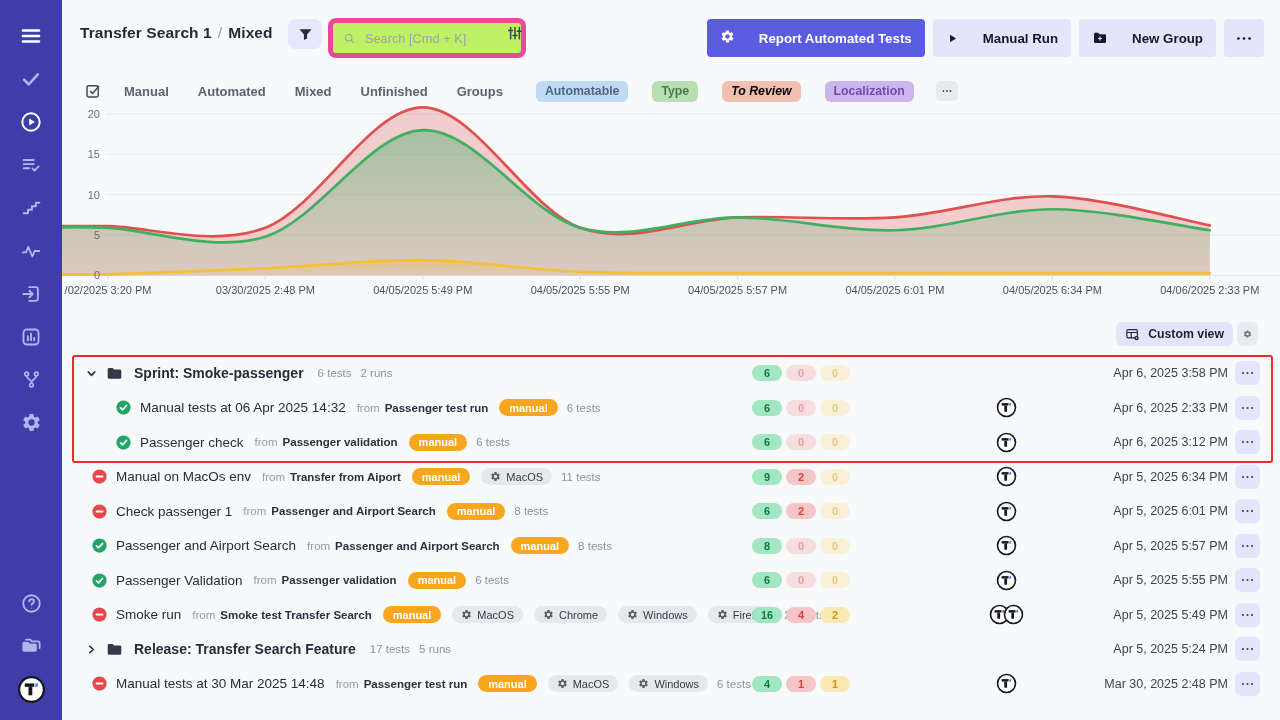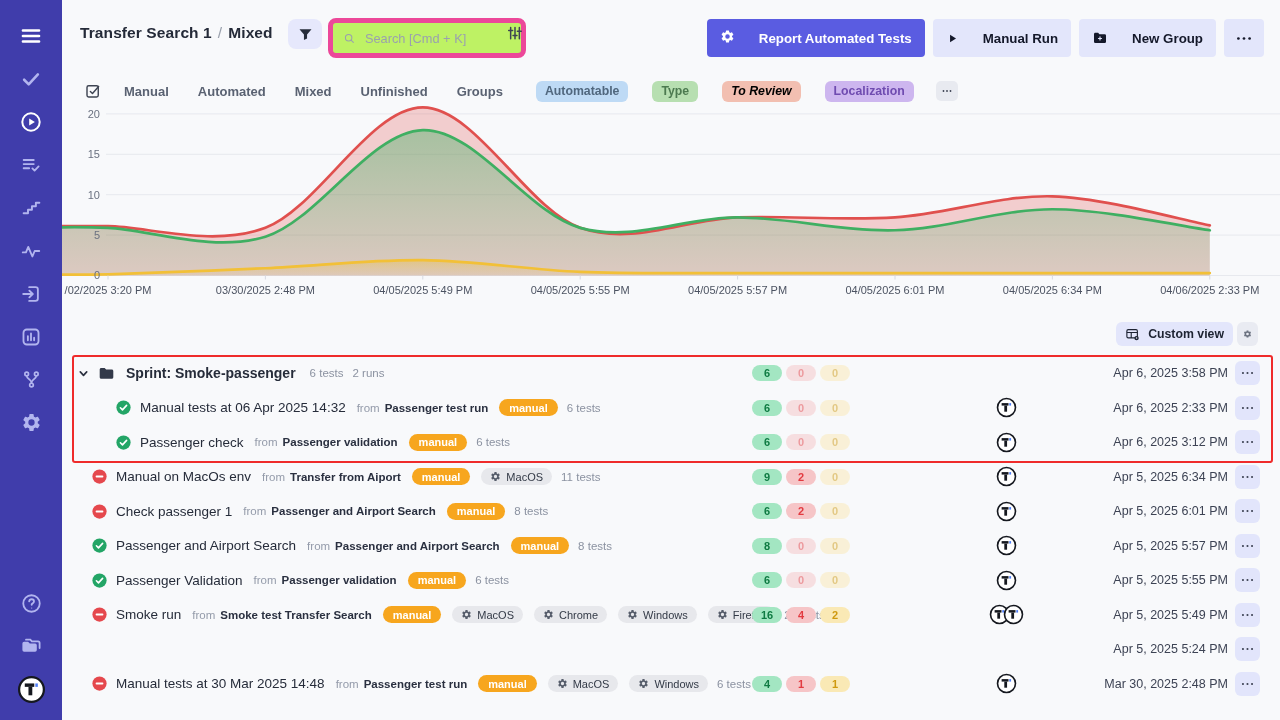--- a/index.html
+++ b/index.html
@@ -52,21 +52,21 @@
   .customview-btn{position:absolute;right:47px;top:0;height:24px;border:none;border-radius:6px;background:#e3e6fb;
       color:#1d2332;font-size:12.3px;font-weight:bold;display:flex;align-items:center;gap:8px;padding:0 9px;cursor:pointer;
       font-family:"Liberation Sans",sans-serif;}
   .viewgear-btn{position:absolute;right:22px;top:0;width:21px;height:24px;border:none;border-radius:6px;background:#e9ebf2;
       display:flex;align-items:center;justify-content:center;cursor:pointer;}
 
   
   .rows{position:absolute;left:62px;top:356px;right:0;}
   .row{position:relative;height:34.5px;}
   .lead{position:absolute;left:30px;top:0;height:100%;display:flex;align-items:center;gap:9px;white-space:nowrap;}
-  .lead.grp{left:16px;}
+  .lead.grp{left:24px;}
   .lead.ind{left:54px;}
   .chev{display:flex;align-items:center;cursor:pointer;}
   .fold,.status{display:flex;align-items:center;}
   .gtitle{font-size:14px;font-weight:bold;color:#262c3a;margin-left:2px;margin-right:5px;cursor:pointer;}
   .rtitle{font-size:13.5px;color:#262c3a;cursor:pointer;}
   .from{font-size:11.5px;color:#949baa;margin-left:2px;}
   .fromname{font-size:11.5px;font-weight:bold;color:#2a3040;margin-left:-4px;}
   .badge-manual{background:#f7a61e;color:#fff;font-size:11px;font-weight:bold;border-radius:10px;
       padding:2.5px 10px;margin-left:2px;}
   .env{background:#e7e8ec;border-radius:10px;padding:2.5px 9px;font-size:11px;color:#333a47;
@@ -656,20 +656,35 @@
         <div class="date">Apr 5, 2025 5:49 PM</div>
         <button class="more-btn">
           <svg viewBox="0 0 20 6" width="13" height="4">
             <circle cx="3" cy="3" r="1.6" fill="#3a4050"></circle>
             <circle cx="10" cy="3" r="1.6" fill="#3a4050"></circle>
             <circle cx="17" cy="3" r="1.6" fill="#3a4050"></circle>
           </svg>
         </button>
       </div>
       <div class="row">
+        <div class="lead grp">
+          <span class="chev">
+            <svg viewBox="0 0 12 12" width="11" height="11">
+              <path d="M4.2 2.5L8 6l-3.8 3.5" stroke="#2b3140" stroke-width="1.8" fill="none" stroke-linecap="round" stroke-linejoin="round"></path>
+            </svg>
+          </span>
+          <span class="fold">
+            <svg viewBox="0 0 20 20" width="17" height="17">
+              <path d="M2 5.3c0-1 .8-1.8 1.8-1.8h4l1.8 1.9h6.6c1 0 1.8.8 1.8 1.8v7.2c0 1-.8 1.8-1.8 1.8H3.8c-1 0-1.8-.8-1.8-1.8z" fill="#323949"></path>
+            </svg>
+          </span>
+          <span class="gtitle">Release: Transfer Search Feature</span>
+          <span class="meta">17 tests</span>
+          <span class="meta">5 runs</span>
+        </div>
         <div class="date">Apr 5, 2025 5:24 PM</div>
         <button class="more-btn">
           <svg viewBox="0 0 20 6" width="13" height="4">
             <circle cx="3" cy="3" r="1.6" fill="#3a4050"></circle>
             <circle cx="10" cy="3" r="1.6" fill="#3a4050"></circle>
             <circle cx="17" cy="3" r="1.6" fill="#3a4050"></circle>
           </svg>
         </button>
       </div>
       <div class="row">

